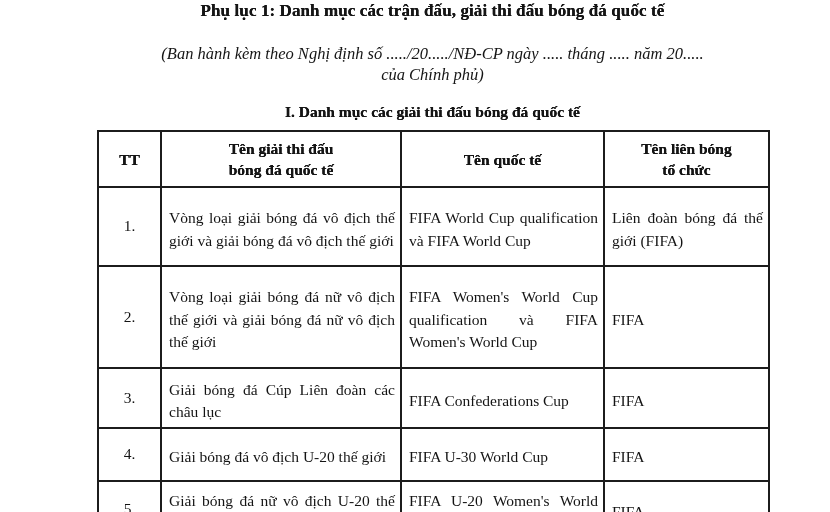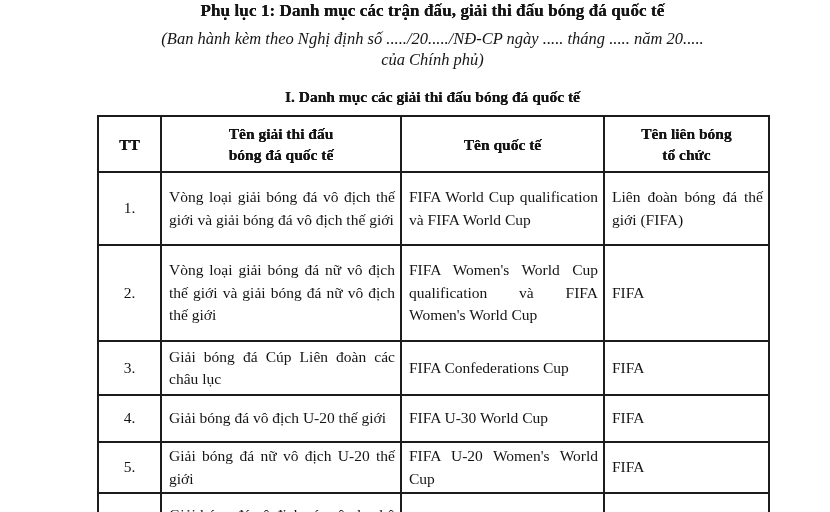--- a/index.html
+++ b/index.html
@@ -23,21 +23,21 @@
   }
   .doc-title {
     text-align: center;
     font-weight: bold;
     font-size: 17px;
     line-height: 22px;
     letter-spacing: 0.1px;
     text-shadow: 0 0 0.4px #000;
   }
   .doc-subtitle {
-    margin-top: 6px;
+    margin-top: 21px;
     text-align: center;
     font-style: italic;
     font-size: 16.5px;
     line-height: 21px;
   }
   .section-heading {
     margin-top: 17px;
     text-align: center;
     font-weight: bold;
     font-size: 15.5px;
@@ -51,21 +51,21 @@
     width: 671px;
     font-size: 15.5px;
   }
   .main-table col.c-tt   { width: 63px; }
   .main-table col.c-name { width: 240px; }
   .main-table col.c-intl { width: 203px; }
   .main-table col.c-fed  { width: 165px; }
   .main-table th, .main-table td {
     border: 2px solid #1c1c1c;
     vertical-align: middle;
-    padding: 2px 5px 2px 7px;
+    padding: 8px 5px 2px 7px;
     line-height: 22.5px;
     color: #141414;
   }
   .main-table th {
     font-weight: bold;
     text-align: center;
     white-space: pre-line;
     line-height: 21px;
     padding: 4px 3px;
     text-shadow: 0 0 0.4px #000;

